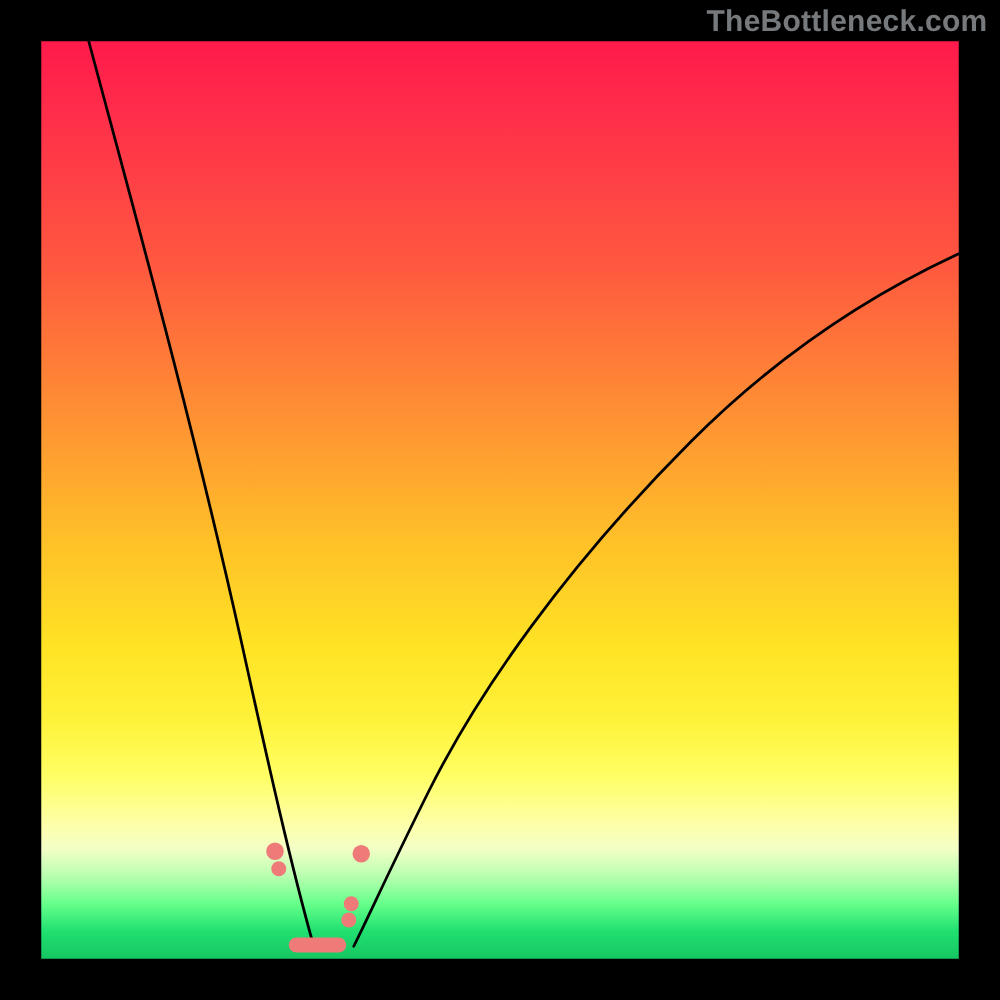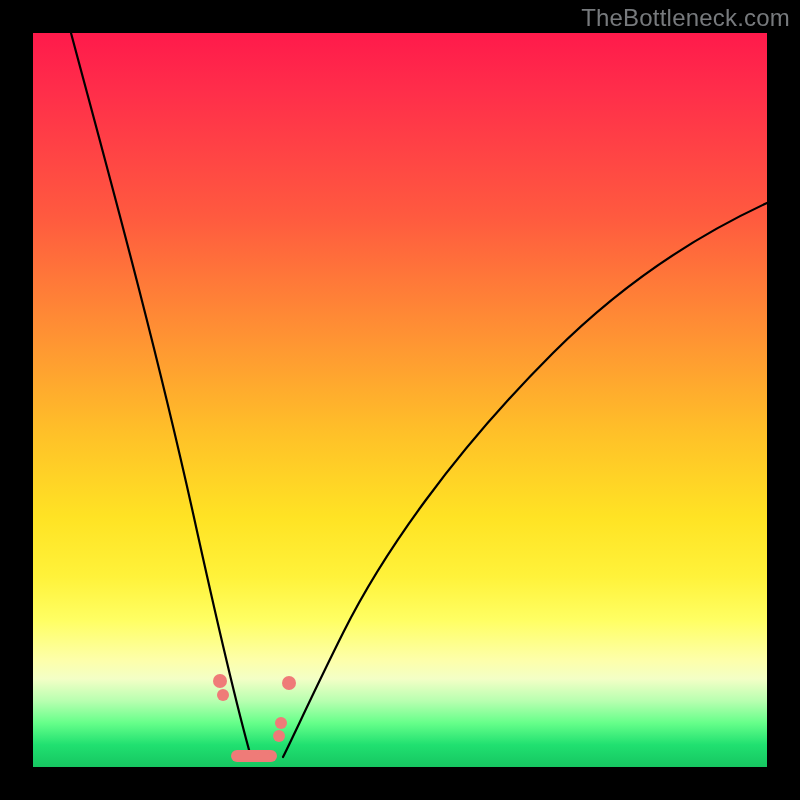--- a/index.html
+++ b/index.html
@@ -43,21 +43,21 @@
       #20e070 97%,
       #16c661 100%
     );
   }
   .watermark {
     position: absolute;
     top: 4px;
     right: 10px;
     color: #777a7d;
     font-size: 24px;
-    font-weight: 400;
+    font-weight: 700;
     letter-spacing: 0.2px;
     user-select: none;
   }
   svg.curves {
     position: absolute;
     left: 33px;
     top: 33px;
     width: 734px;
     height: 734px;
     overflow: visible;

